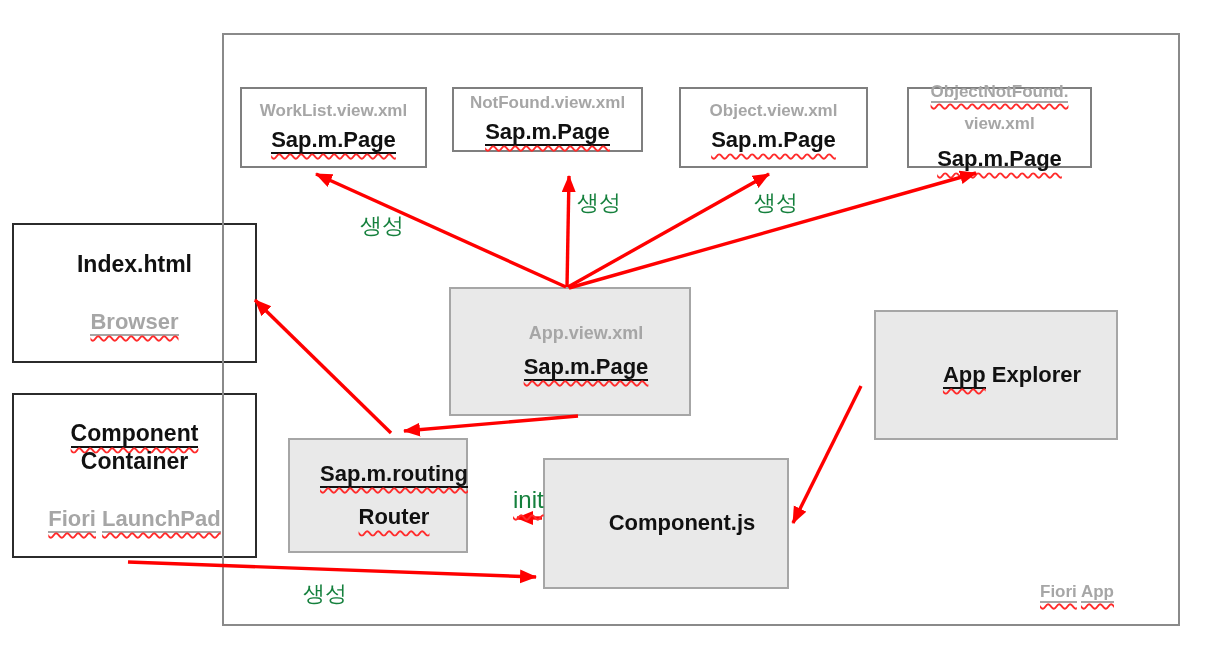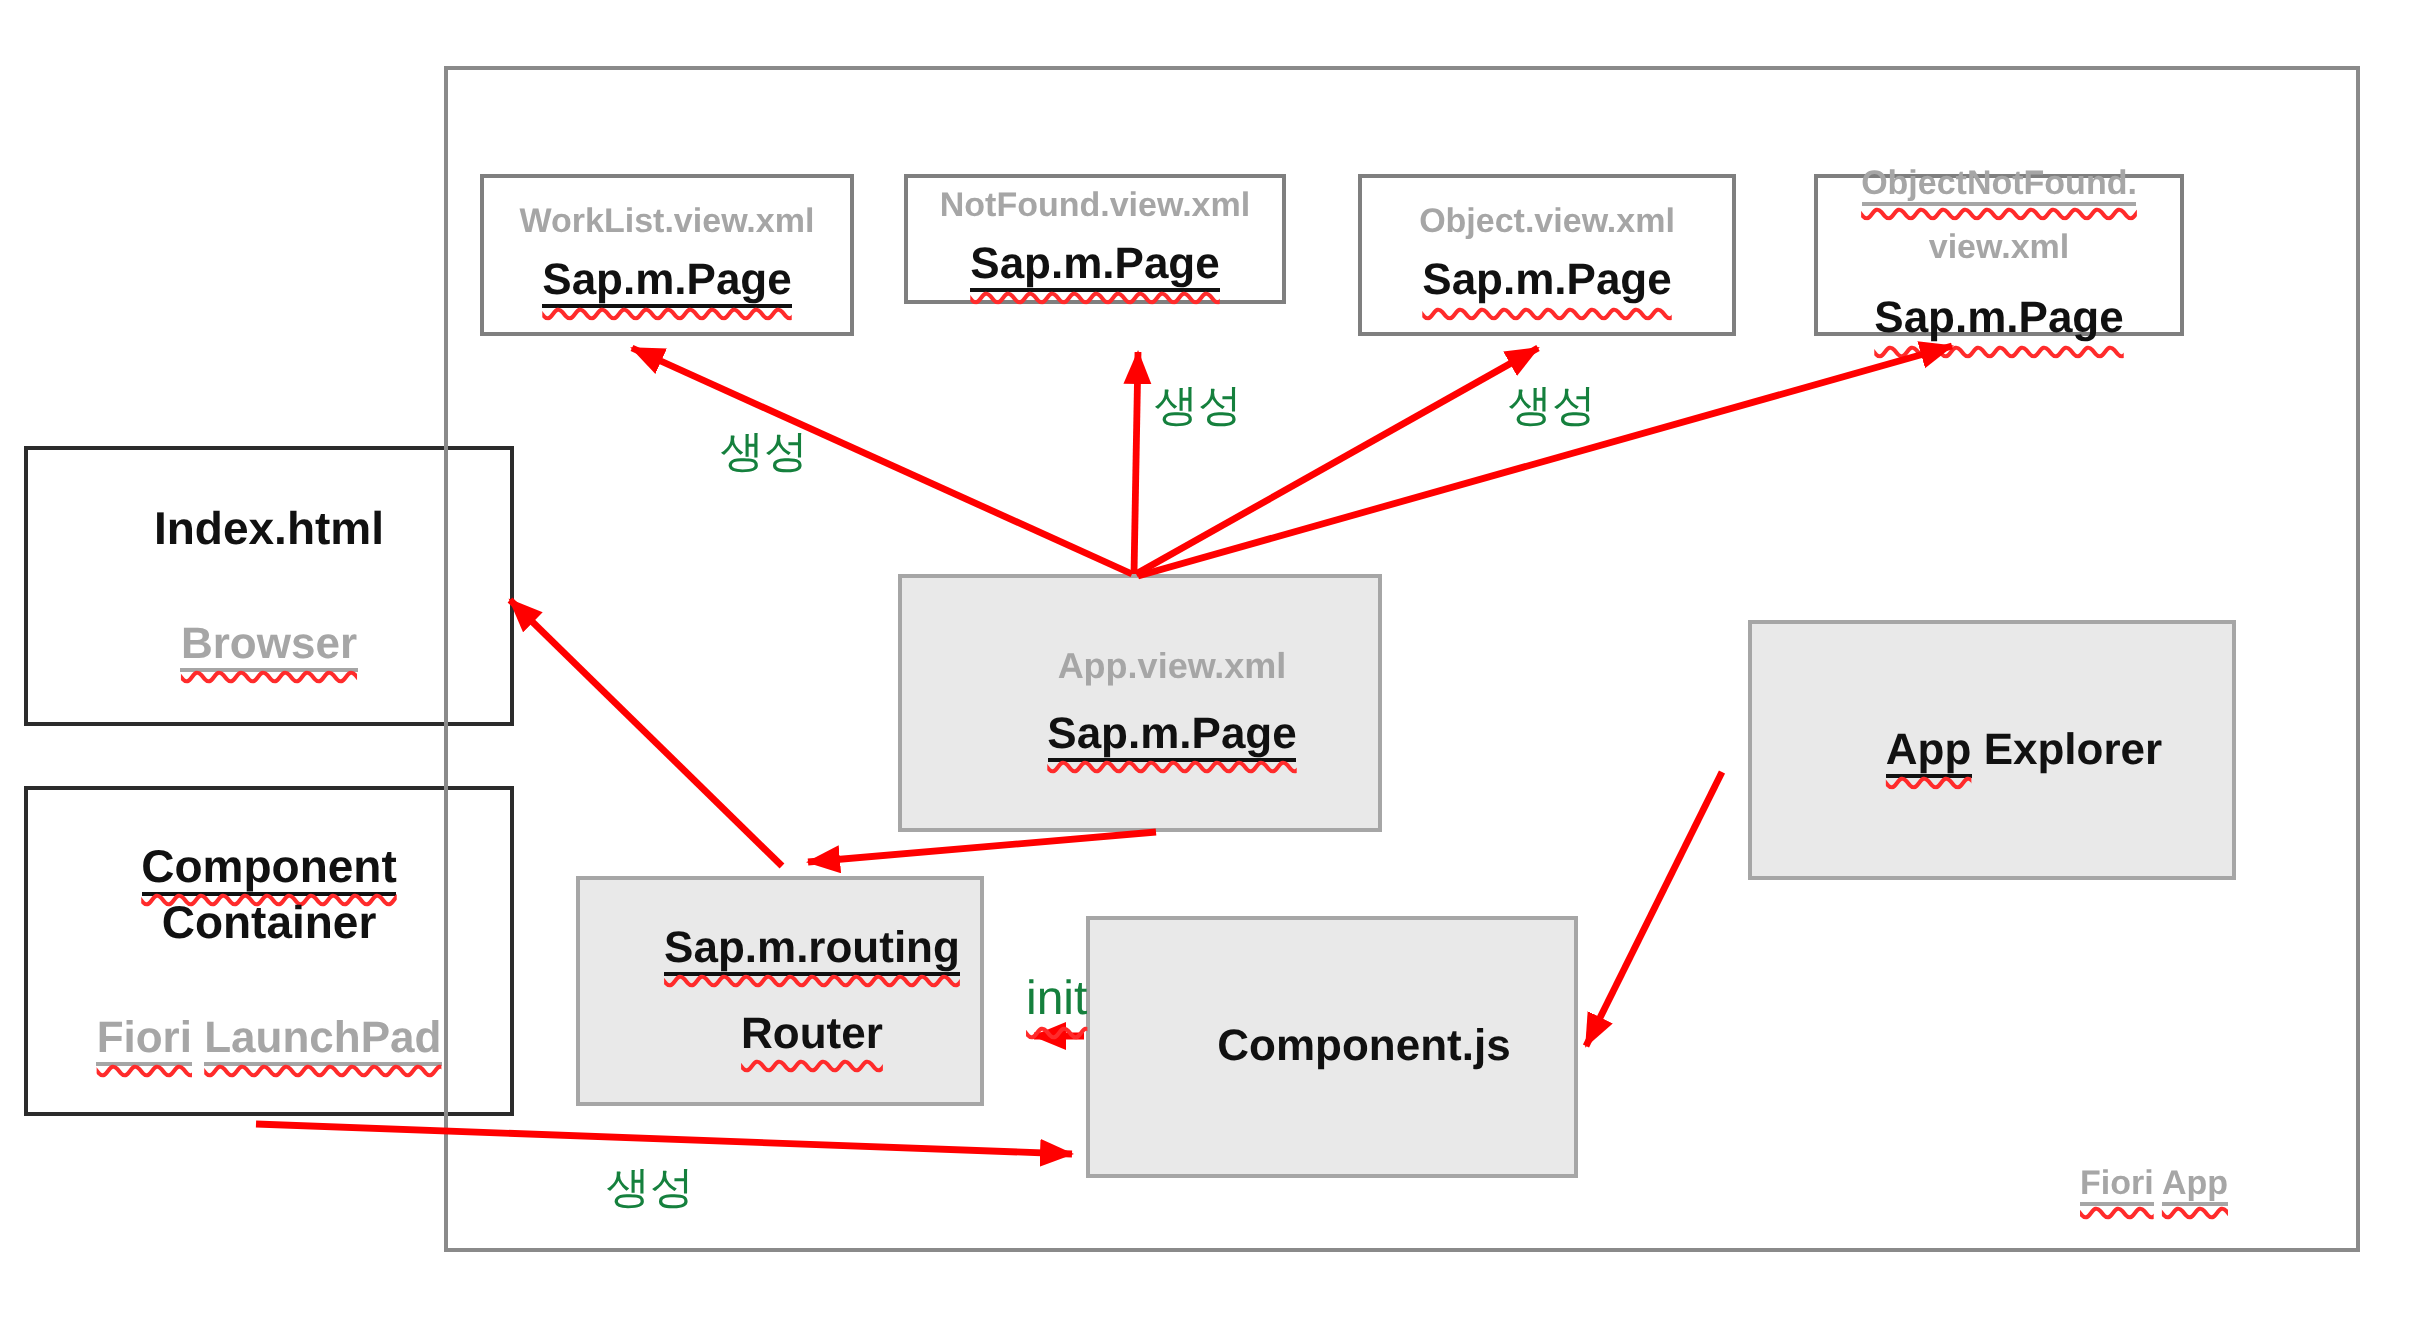--- a/index.html
+++ b/index.html
@@ -97,21 +97,21 @@
     </div>
   </div>
 
   <div class="box box-gray" style="left:449px; top:287px; width:242px; height:129px;">
     <div class="t-gray-md">App.view.xml</div>
     <div class="t-black-lg gap10">
       <span class="uw"><span class="us">Sap.m.Page</span></span>
     </div>
   </div>
 
-  <div class="box box-gray" style="left:288px; top:438px; width:204px; height:115px;">
+  <div class="box box-gray" style="left:288px; top:438px; width:180px; height:115px;">
     <div class="t-black-lg">
       <span class="uw"><span class="us">Sap.m.routing</span></span>
     </div>
     <div class="t-black-lg gap14">
       <span class="uw">Router</span>
     </div>
   </div>
 
   <div class="box box-gray" style="left:543px; top:458px; width:246px; height:131px;">
     <div class="t-black-lg">Component.js</div>

